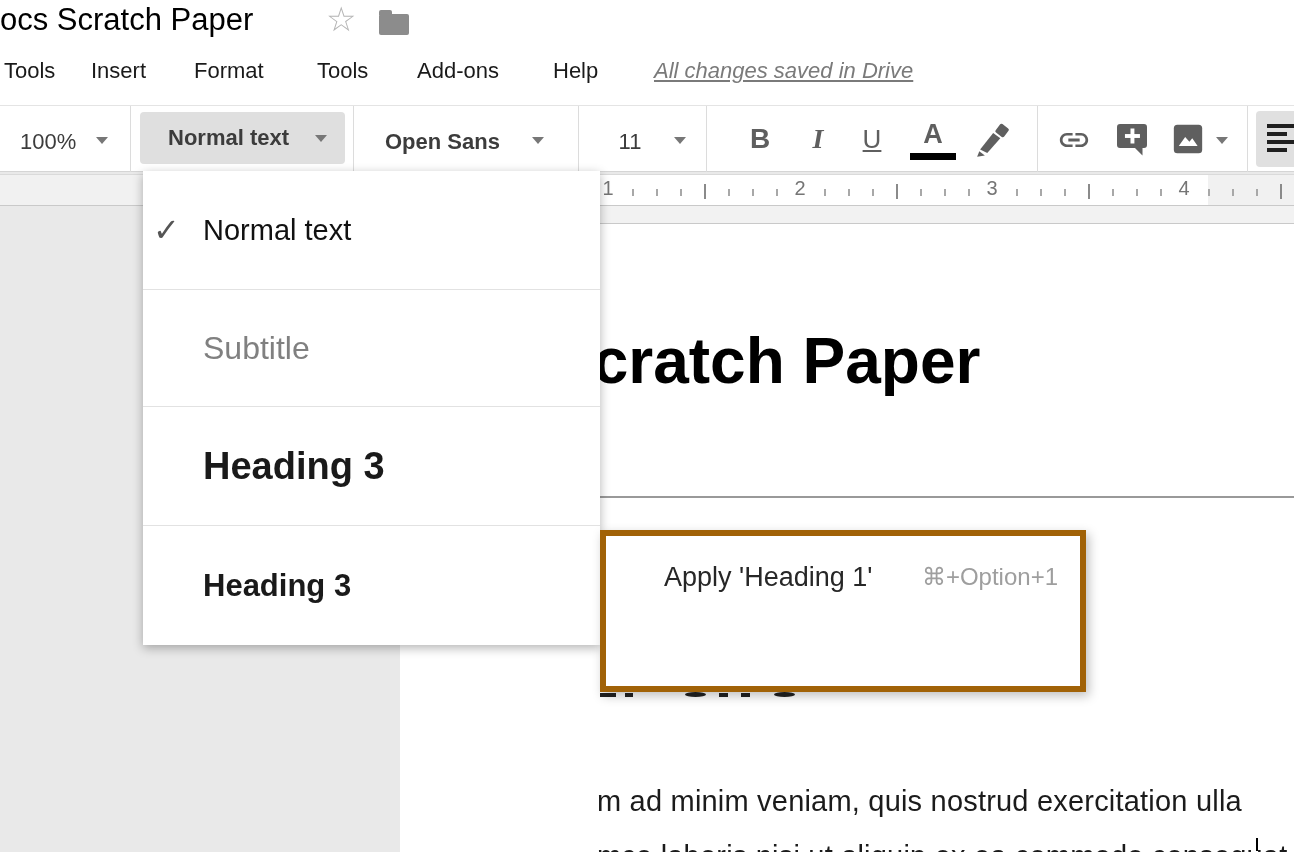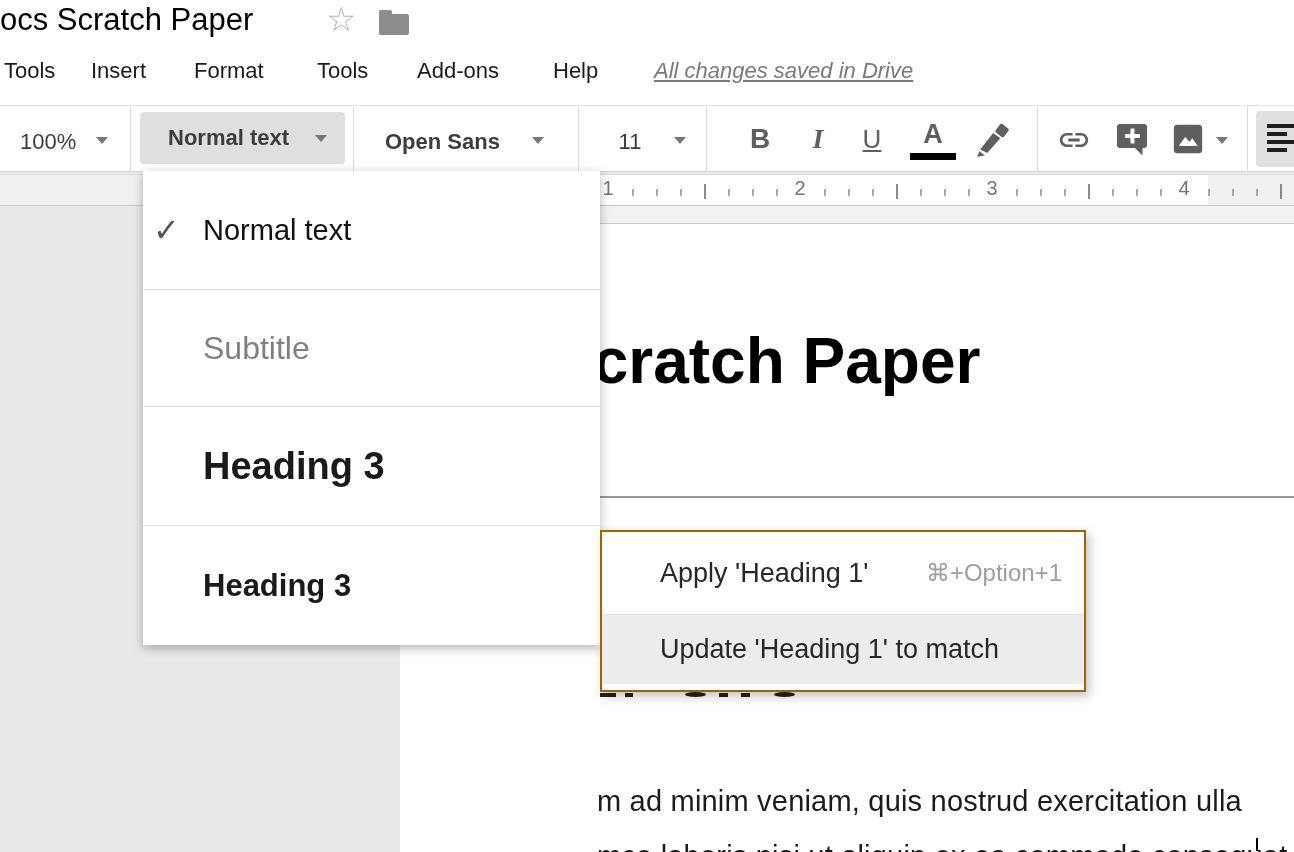--- a/index.html
+++ b/index.html
@@ -70,21 +70,21 @@
   .row-subtitle{height:117px;font-size:32px;color:#808080;}
   .row-h1{height:121px;font-size:54px;font-weight:700;color:#1a1a1a;background:#ececec;}
   .row-h2{height:119px;font-size:38px;font-weight:700;color:#1a1a1a;}
   .row-h3{height:120px;font-size:31px;font-weight:700;color:#1a1a1a;}
   .h1-arrow-cell{position:absolute;right:0;top:0;bottom:0;width:70px;background:#e3e3e3;
                  border-left:2px solid #f8f8f8;display:flex;align-items:center;justify-content:center;cursor:pointer;}
   .h1-arrow{width:0;height:0;border-top:8px solid transparent;border-bottom:8px solid transparent;border-left:11px solid #424242;}
 
   
   .submenu{left:600px;top:530px;width:486px;height:162px;background:#fff;z-index:11;
-           border:2px solid #a16207;box-shadow:3px 4px 10px rgba(0,0,0,.25);box-sizing:border-box;}
+           border:6px solid #a16207;box-shadow:3px 4px 10px rgba(0,0,0,.25);box-sizing:border-box;}
   .sub-item{display:flex;align-items:center;padding-left:58px;box-sizing:border-box;cursor:pointer;}
   .sub-apply{height:82px;font-size:27px;color:#272727;}
   .shortcut{margin-left:auto;margin-right:22px;font-size:24px;color:#9e9e9e;}
   .sub-update{height:70px;font-size:27px;color:#272727;background:#ececec;border-top:1px solid #e0e0e0;}
 </style>
 </head>
 <body>
 
 <div class="abs header">
   <div class="abs doc-title">ocs Scratch Paper</div>
@@ -232,16 +232,13 @@
   <div class="sm-row sm-div row-h3">
     <span>Heading 3</span>
   </div>
 </div>
 
 <div class="abs submenu">
   <div class="sub-item sub-apply">
     <span>Apply 'Heading 1'</span>
     <span class="shortcut">⌘+Option+1</span>
   </div>
-  <div class="sub-item sub-update">
-    <span>Update 'Heading 1' to match</span>
-  </div>
 </div>
 
 </body></html>

